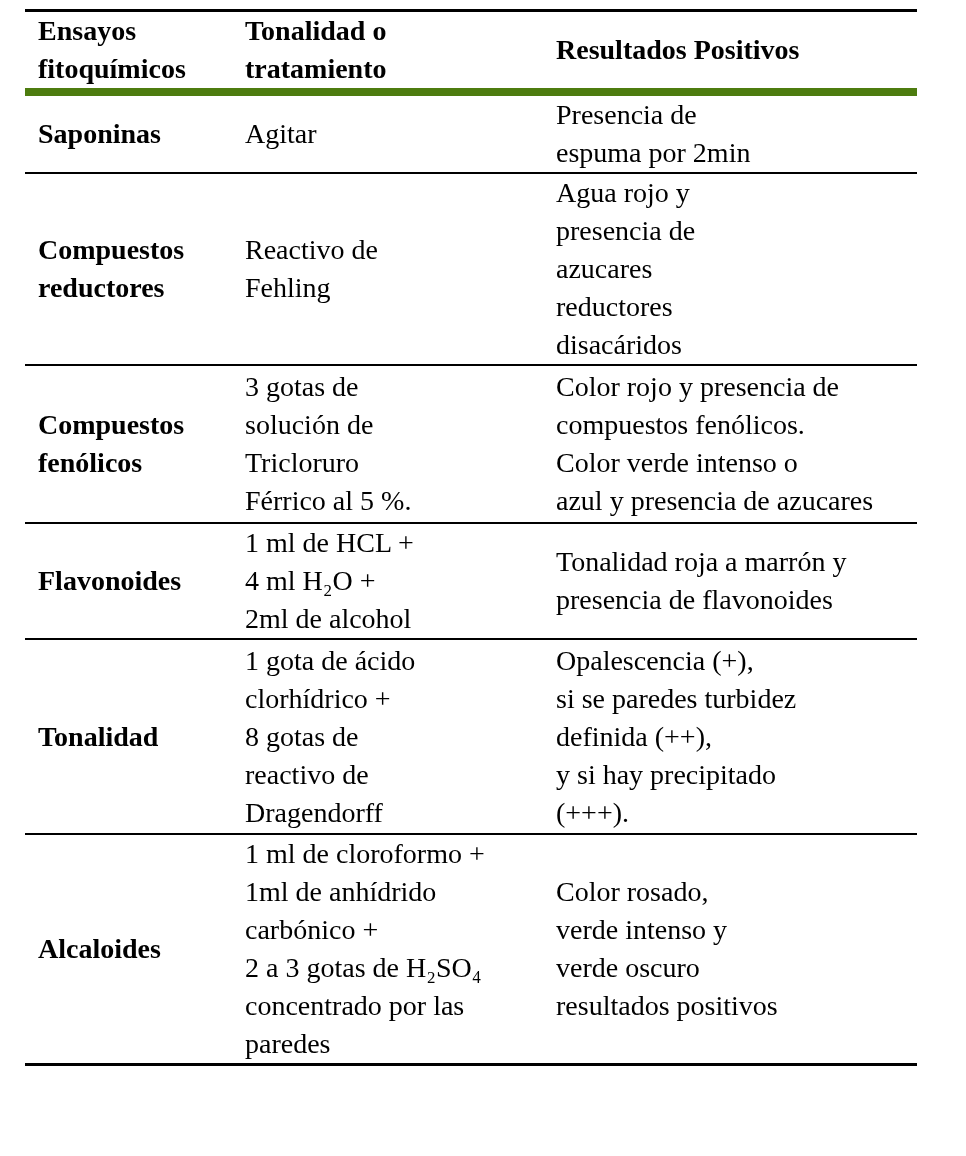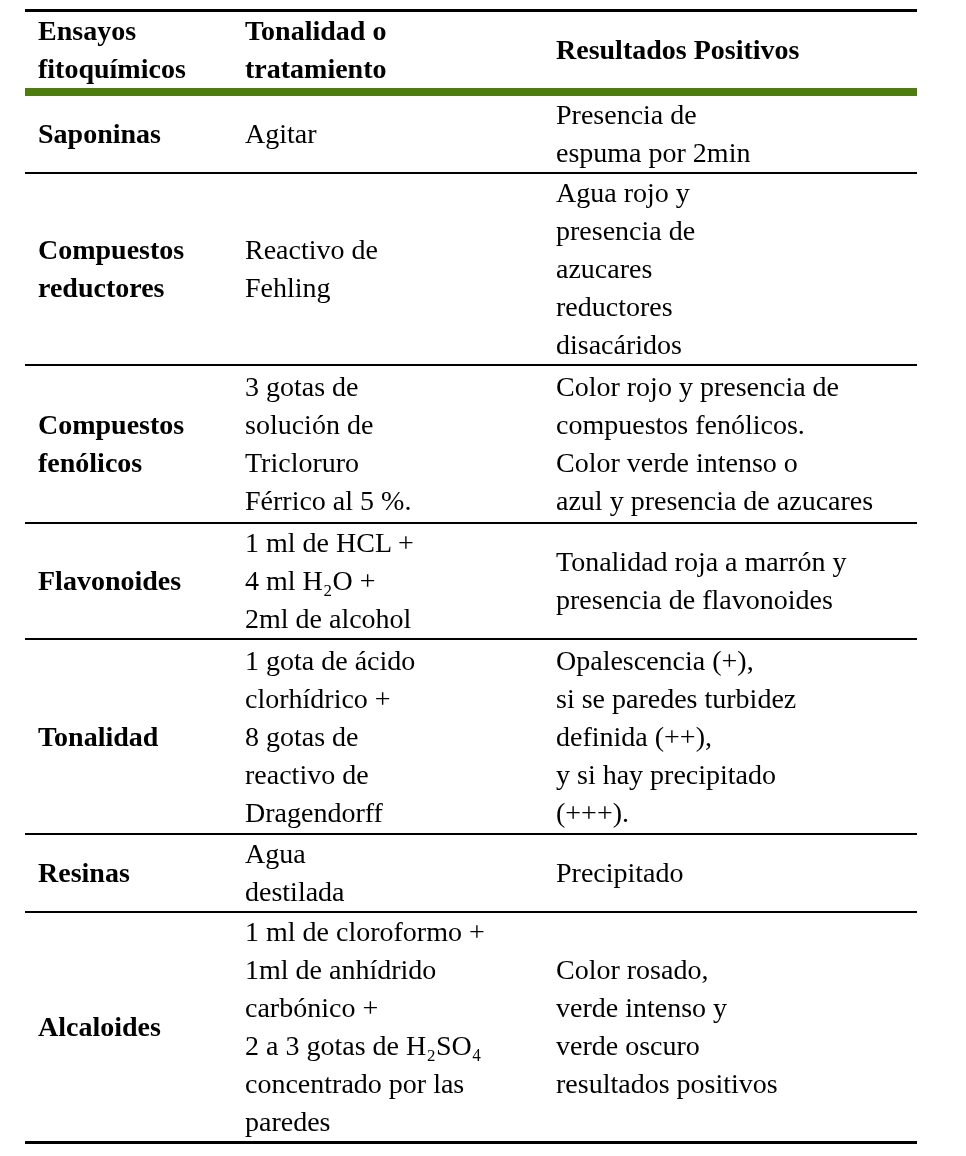--- a/index.html
+++ b/index.html
@@ -129,26 +129,20 @@
 clorhídrico +
 8 gotas de
 reactivo de
 Dragendorff</td>
         <td>Opalescencia (+),
 si se paredes turbidez
 definida (++),
 y si hay precipitado
 (+++).</td>
       </tr>
-      <tr class="rh-6">
-        <td class="col-assay">Resinas</td>
-        <td>Agua
-destilada</td>
-        <td>Precipitado</td>
-      </tr>
       <tr class="rh-7">
         <td class="col-assay">Alcaloides</td>
         <td>1 ml de cloroformo +
 1ml de anhídrido
 carbónico +
 2 a 3 gotas de H₂SO₄
 concentrado por las
 paredes</td>
         <td>Color rosado,
 verde intenso y

